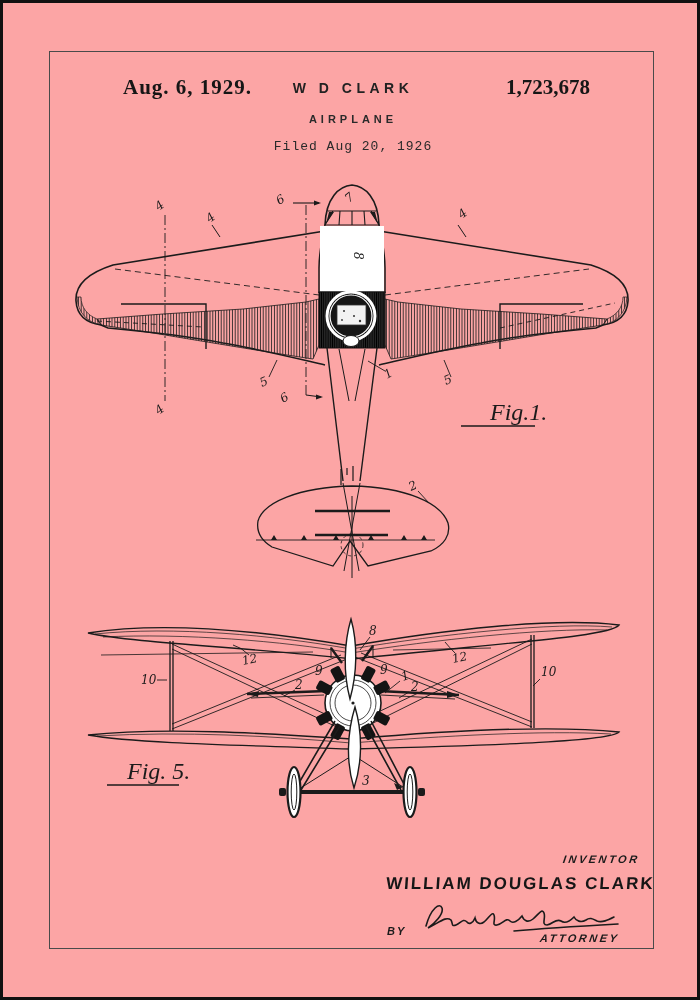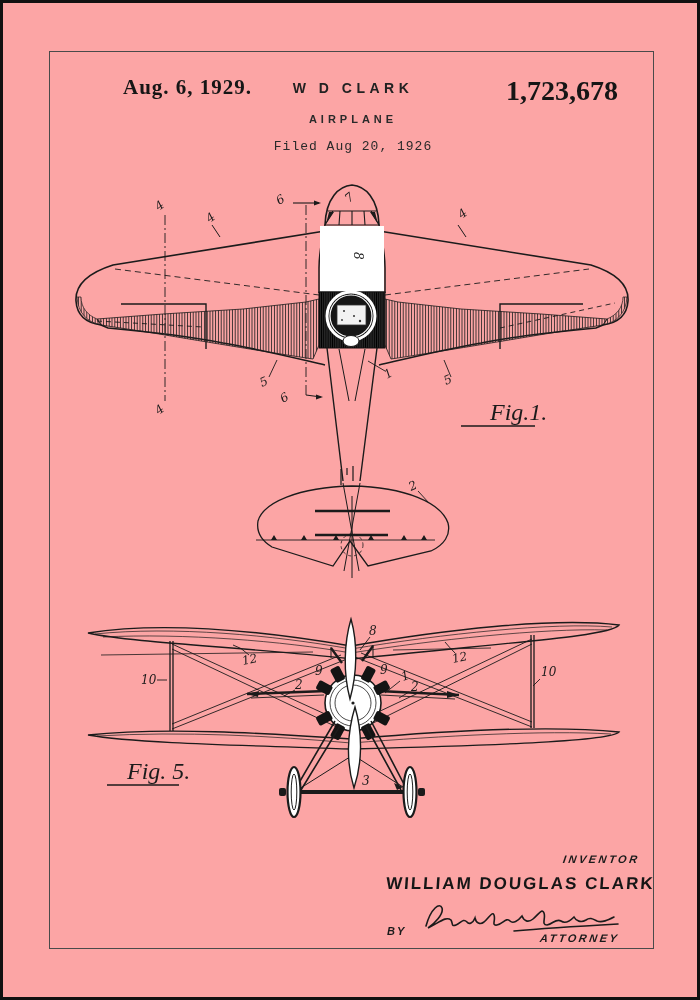--- a/index.html
+++ b/index.html
@@ -1,21 +1,21 @@
 <!DOCTYPE html>
 <html><head>
 <meta charset="utf-8">
 <style>
   html,body{margin:0;padding:0;}
   body{width:700px;height:1000px;background:#e8e8e6;font-family:"Liberation Sans",sans-serif;}
   .sheet{position:relative;width:700px;height:1000px;background:#fca5a5;border:3px solid #111;box-sizing:border-box;overflow:hidden;}
   .inner-frame{position:absolute;left:46px;top:48px;width:605px;height:898px;border:1px solid #4a4a4a;box-sizing:border-box;}
   .hdr-date{position:absolute;left:120px;top:72px;font-family:"Liberation Serif",serif;font-weight:bold;font-size:21px;letter-spacing:1px;color:#161616;}
   .hdr-name{position:absolute;left:0;top:77px;width:700px;text-align:center;font-size:14px;letter-spacing:4.5px;font-weight:bold;color:#222;}
-  .hdr-number{position:absolute;left:503px;top:72px;font-family:"Liberation Serif",serif;font-weight:bold;font-size:28px;color:#161616;}
+  .hdr-number{position:absolute;left:503px;top:72px;font-family:"Liberation Serif",serif;font-weight:bold;font-size:21px;color:#161616;}
   .hdr-title{position:absolute;left:0;top:110px;width:700px;text-align:center;font-size:11px;letter-spacing:4px;font-weight:bold;color:#2a2a2a;}
   .hdr-filed{position:absolute;left:0;top:136px;width:700px;text-align:center;font-family:"Liberation Mono",monospace;font-size:13px;letter-spacing:1px;color:#2a2a2a;}
   svg{position:absolute;overflow:visible;}
   .sig-inventor{position:absolute;left:560px;top:850px;font-size:11px;font-style:italic;letter-spacing:2.5px;font-weight:bold;color:#1b1b1b;transform:skewX(-8deg);}
   .sig-name{position:absolute;left:383px;top:871px;font-size:17px;letter-spacing:2px;font-weight:bold;color:#161616;transform:skewX(-4deg);}
   .sig-by{position:absolute;left:384px;top:922px;font-size:11px;font-style:italic;letter-spacing:2px;font-weight:bold;color:#1b1b1b;}
   .sig-attorney{position:absolute;left:537px;top:929px;font-size:11px;font-style:italic;letter-spacing:2.5px;font-weight:bold;color:#1b1b1b;transform:skewX(-8deg);}
   .fig-label{font-family:"Liberation Serif",serif;font-style:italic;font-size:24px;fill:#1b1b1b;}
   .num{font-family:"DejaVu Serif",serif;font-style:italic;font-size:12px;fill:#1b1b1b;}
   .ln{stroke:#1b1b1b;fill:none;}

